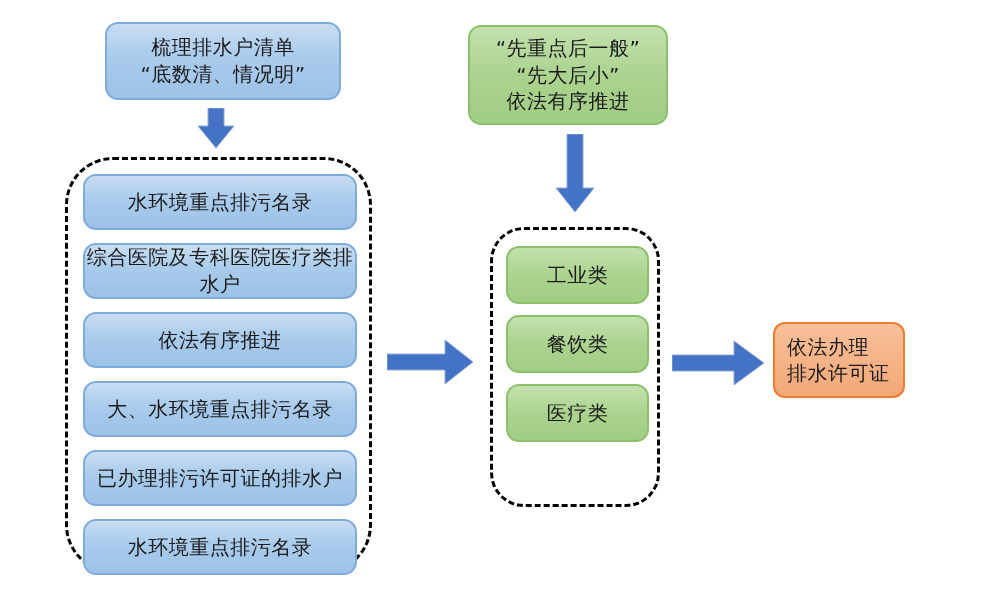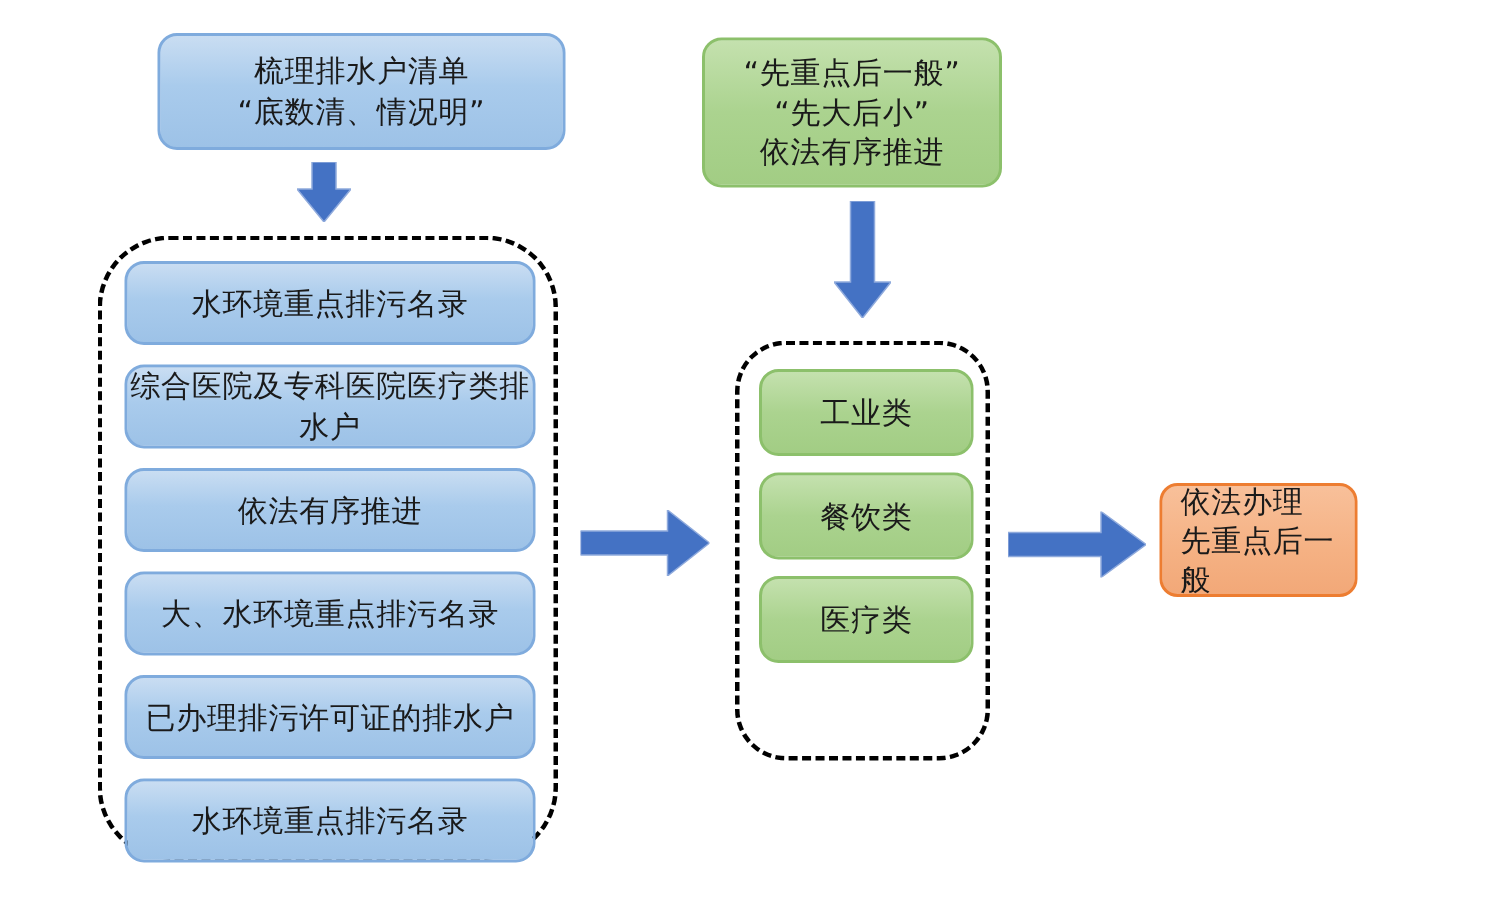--- a/index.html
+++ b/index.html
@@ -49,21 +49,21 @@
     padding:16px 12px 0 13px;
   }
   .list-item-blue{
     height:52px;margin-bottom:13px;
     width:100%;
   }
   .list-item-green{
     height:54px;margin-bottom:11px;
     width:100%;
   }
-  #top-left-box{left:105px;top:22px;width:272px;height:78px;}
+  #top-left-box{left:105px;top:22px;width:236px;height:78px;}
   #top-right-box{left:468px;top:25px;width:200px;height:100px;}
   #result-box{
     left:773px;top:322px;width:132px;height:76px;
     align-items:flex-start;text-align:left;
     padding-left:12px;line-height:1.3;
   }
   .arrow-svg{position:absolute;display:block;}
   #arrow-down-1{left:198px;top:108px;}
   #arrow-down-2{left:556px;top:134px;}
   #arrow-right-1{left:387px;top:340px;}
@@ -129,16 +129,16 @@
       <div>医疗类</div>
     </div>
   </div>
 
   <svg id="arrow-right-2" class="arrow-svg" width="92" height="44" viewBox="0 0 92 44">
     <polygon points="0,14 62,14 62,0 92,22 62,44 62,30 0,30" stroke="#8faadc" stroke-width="1" fill="#4472c4"></polygon>
   </svg>
 
   <div id="result-box" class="abs box orange-box">
     <div>依法办理</div>
-    <div>先重点后一般</div>
+    <div>排水许可证</div>
   </div>
 
 </div>
 
 </body></html>

